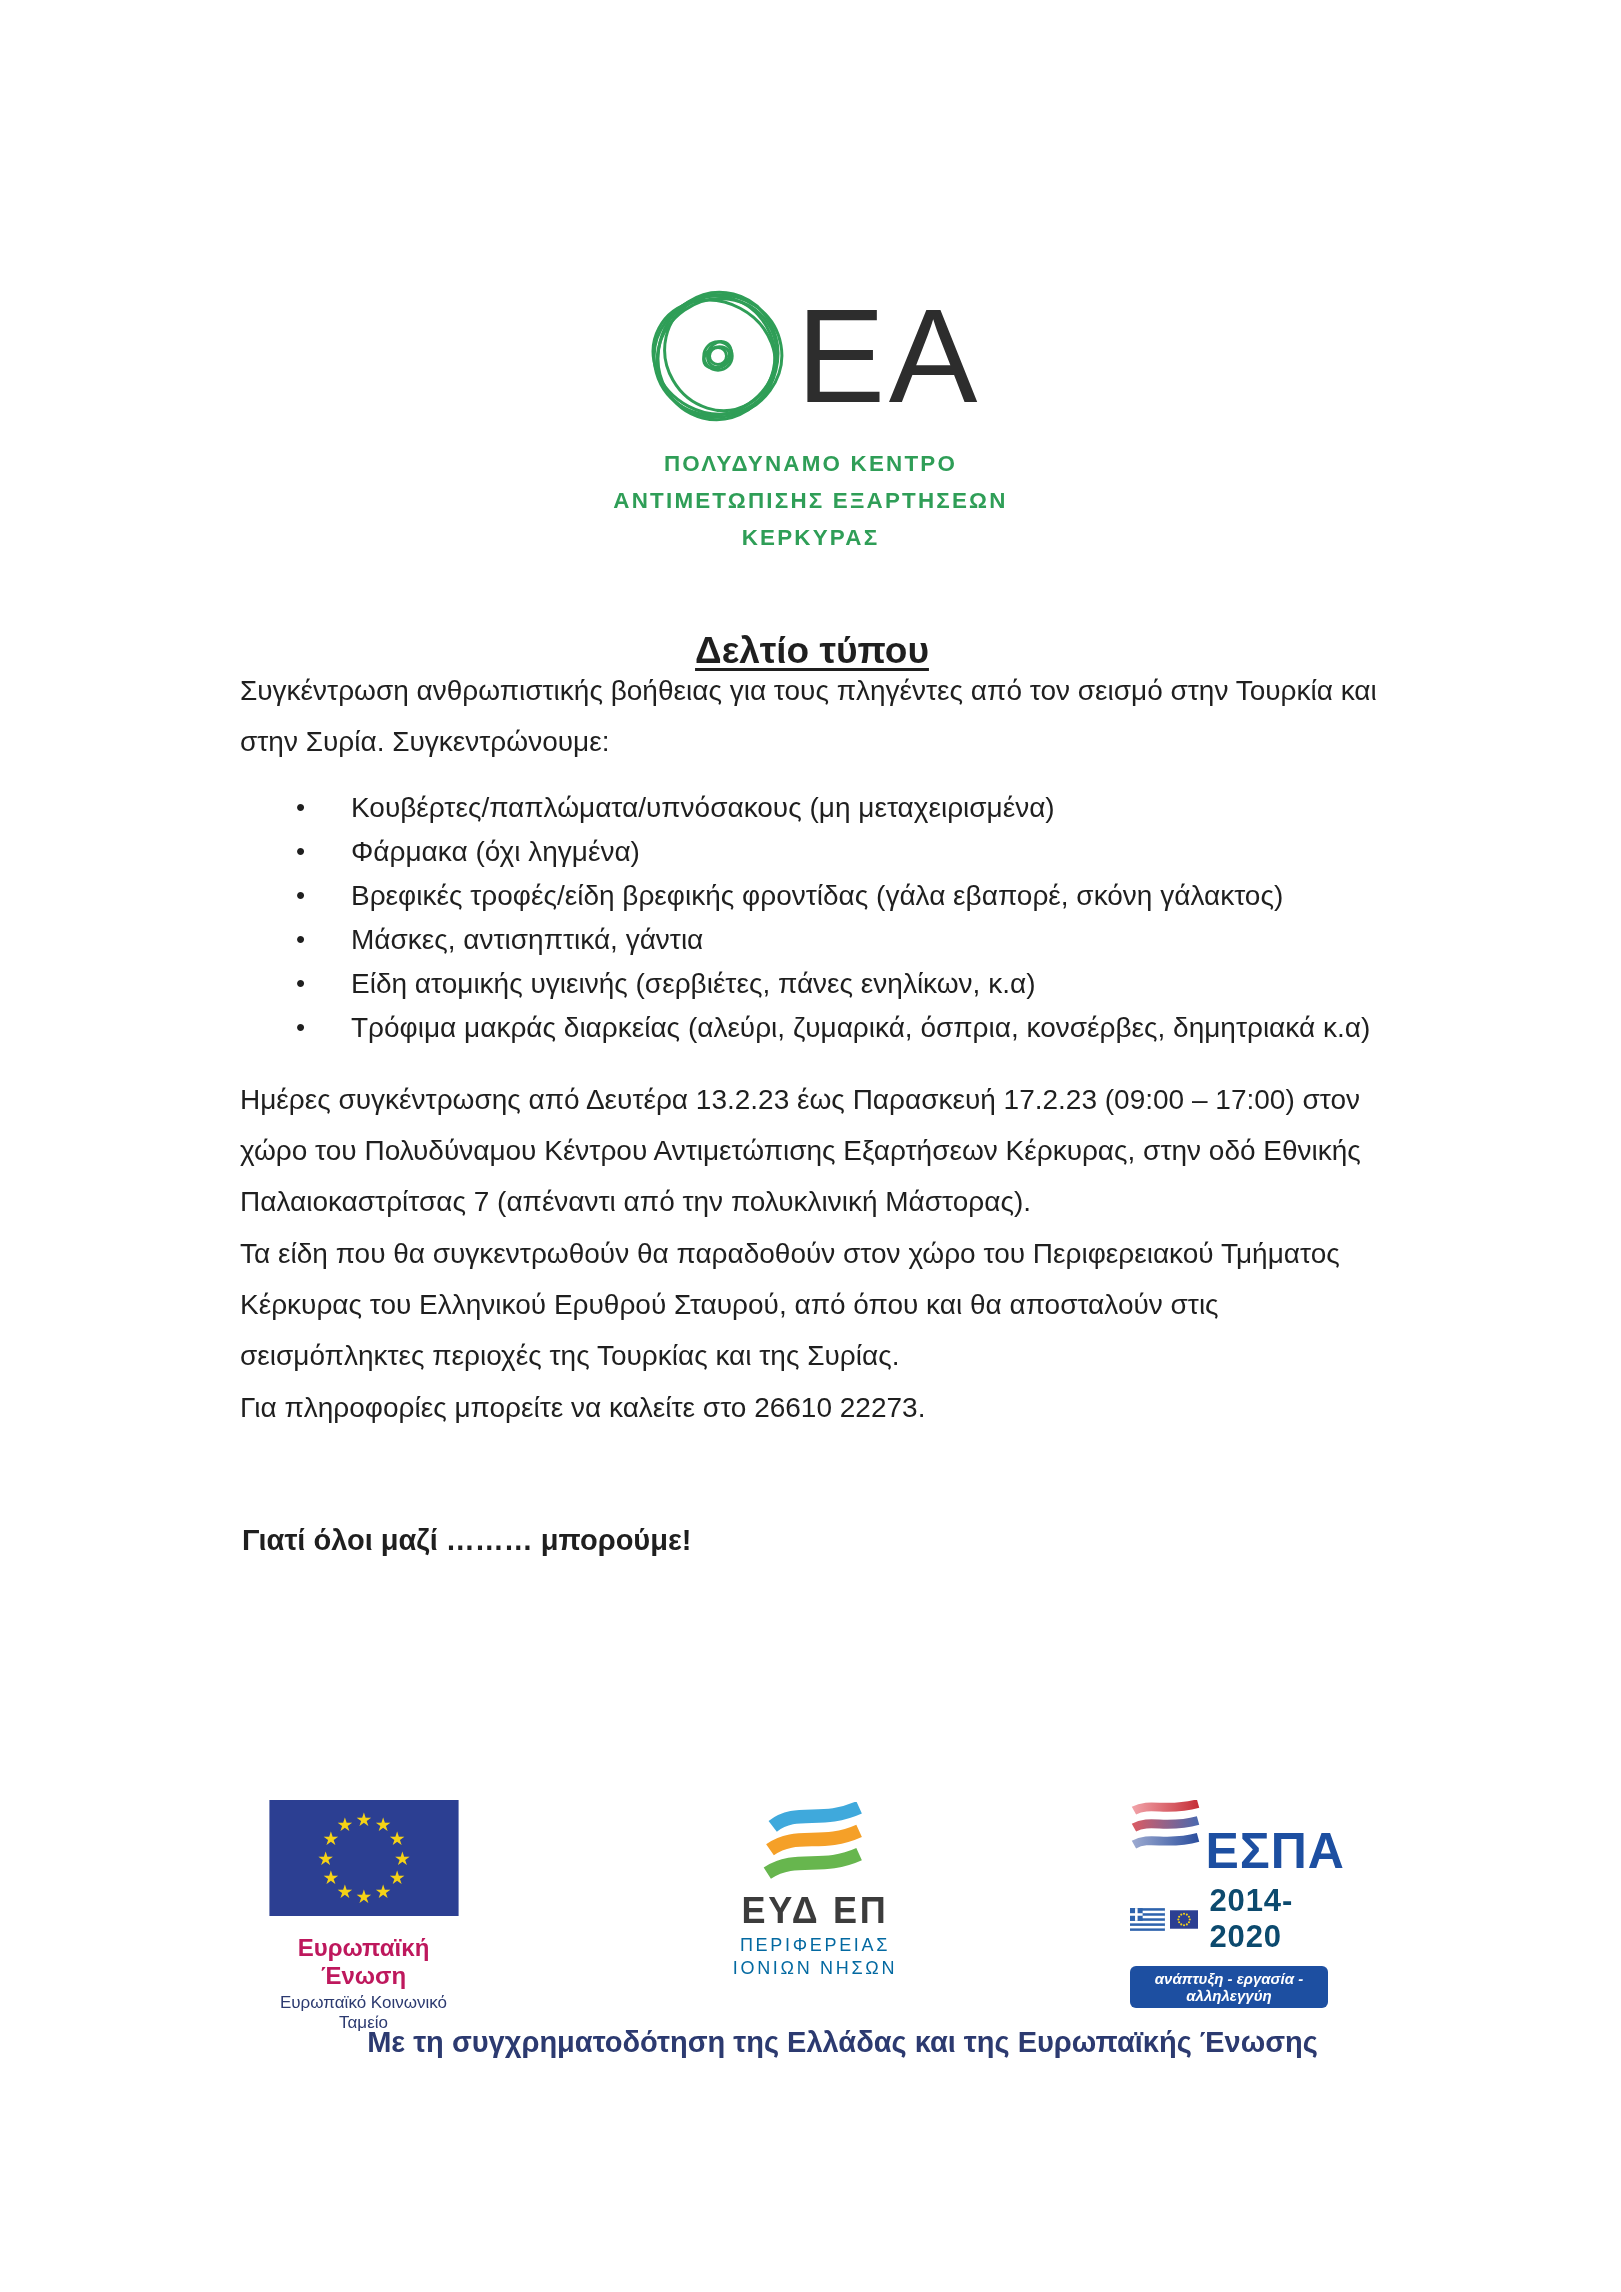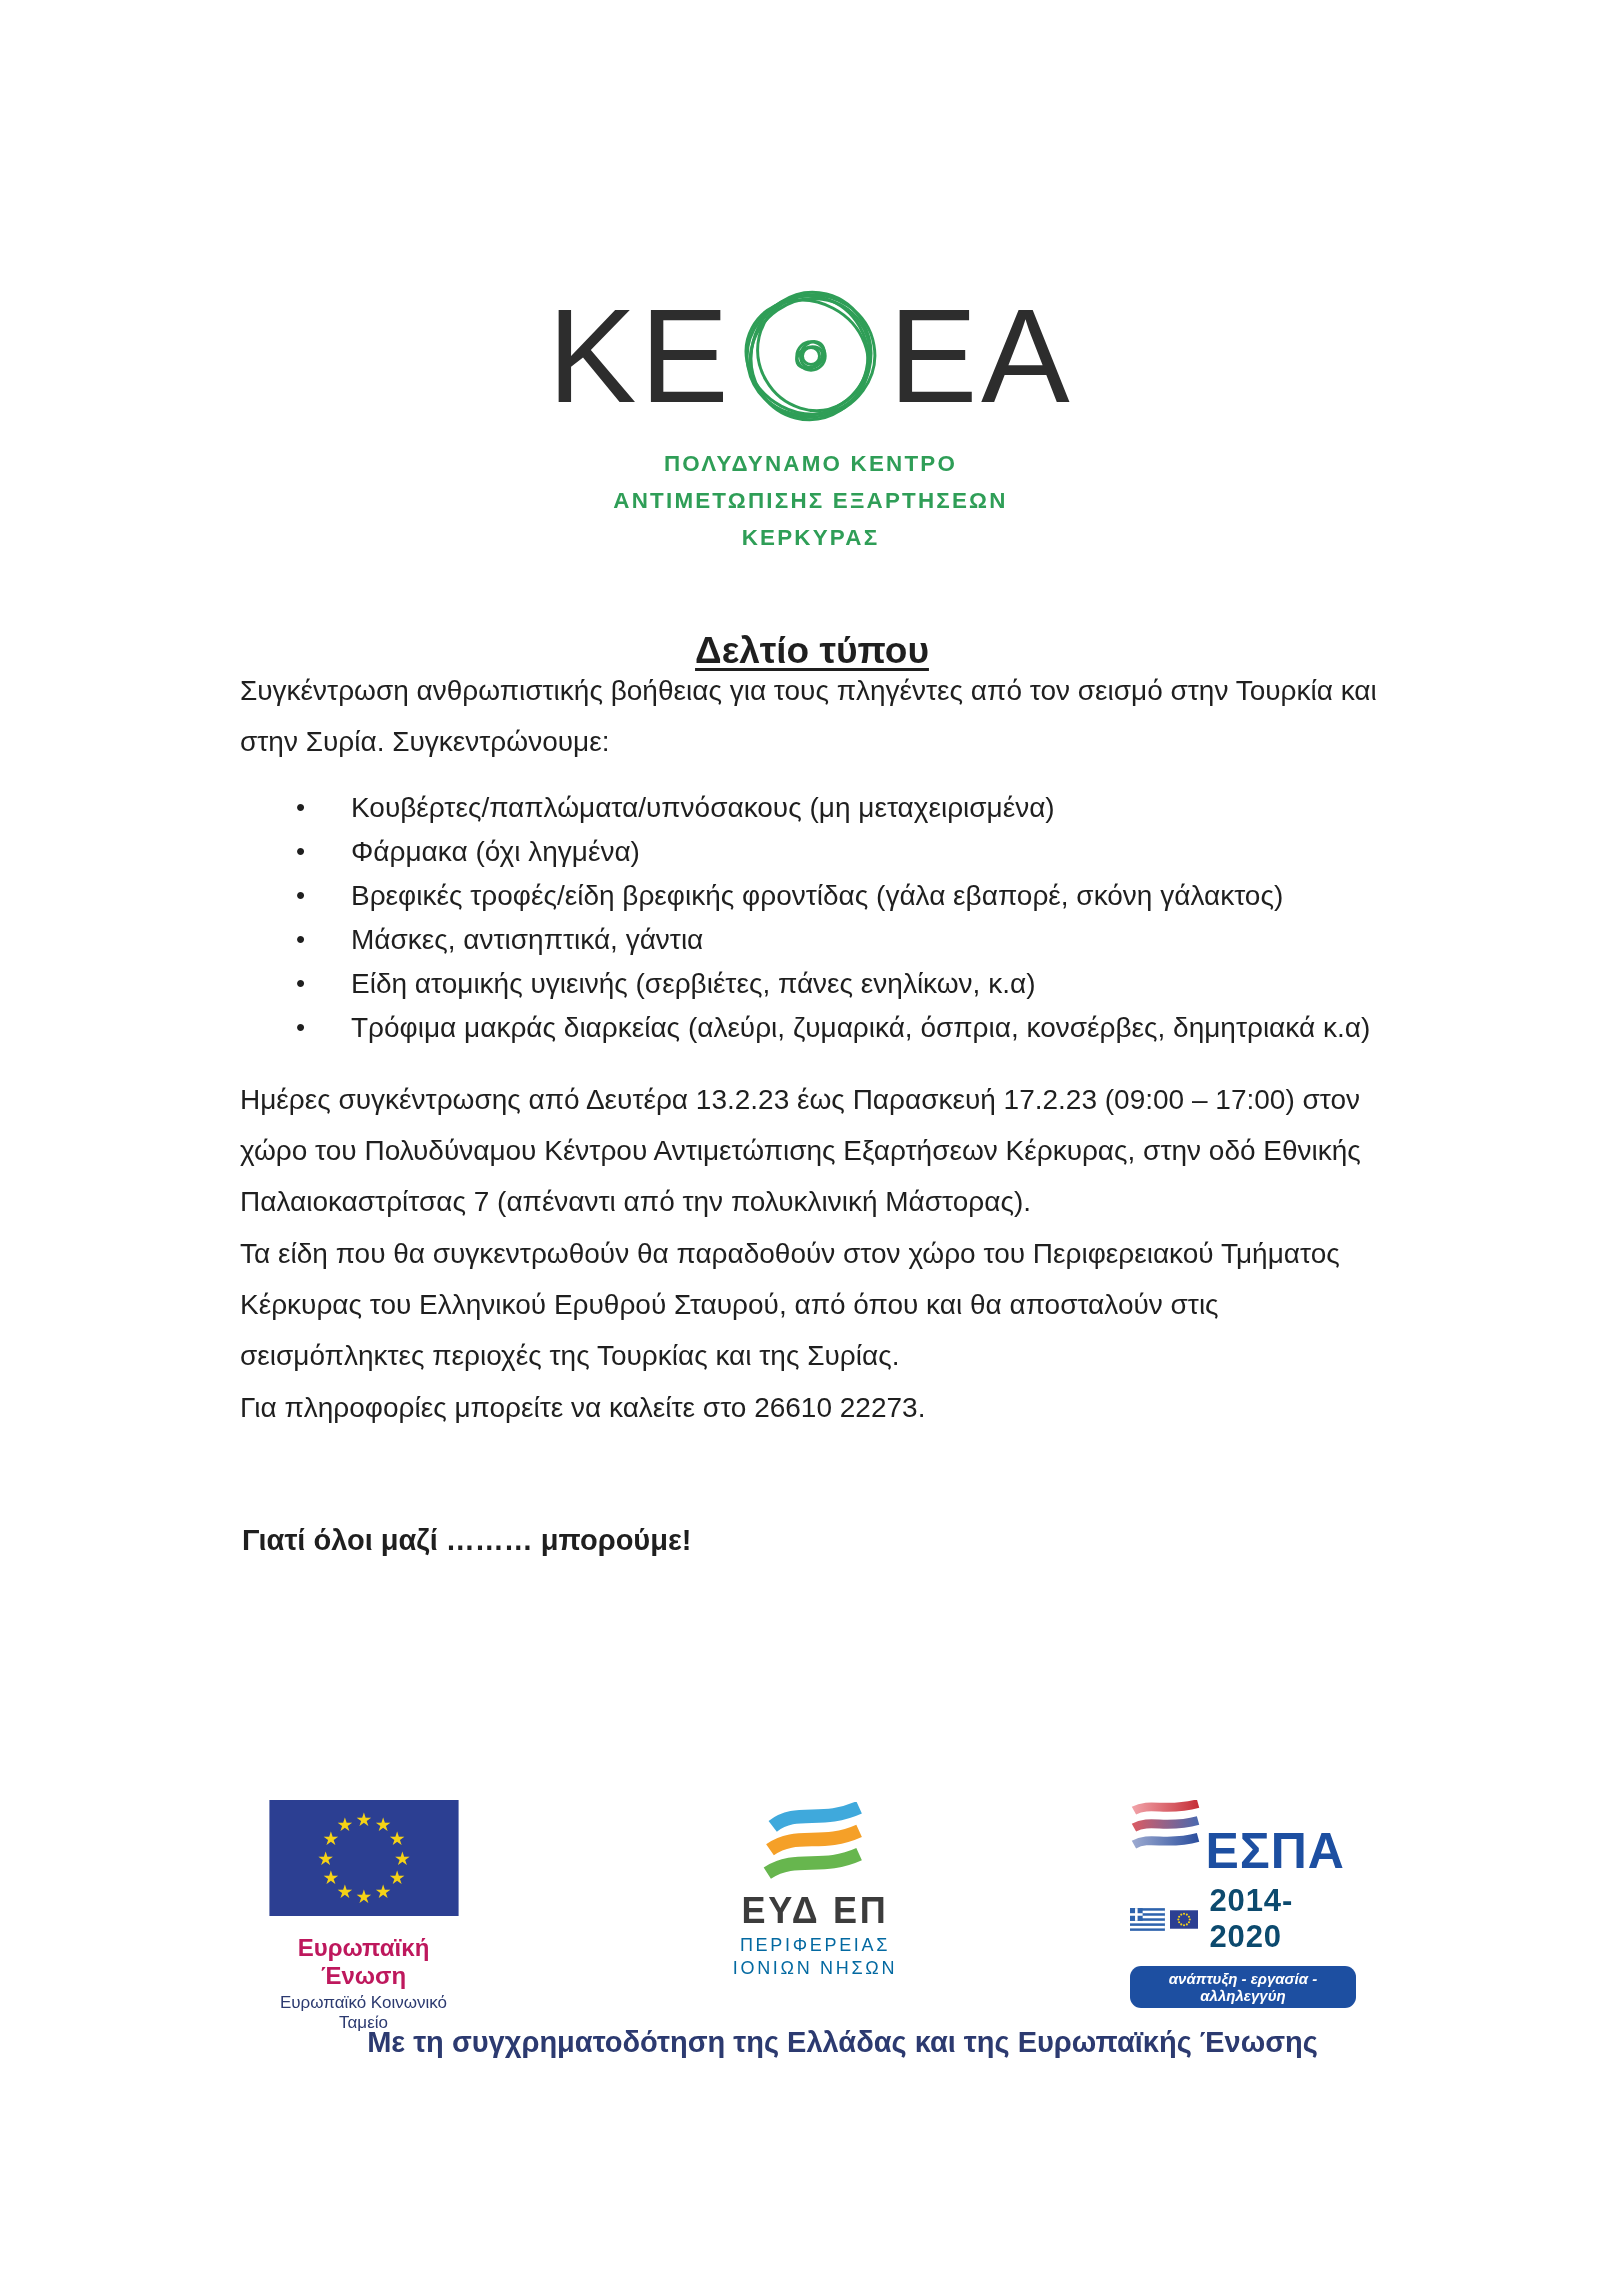--- a/index.html
+++ b/index.html
@@ -47,34 +47,33 @@
 
   .espa-logo { position:absolute; left:1130px; top:1800px; width:231px; }
   .espa-row1 { display:flex; align-items:flex-start; }
   .espa-waves { width:72px; height:57px; }
   .espa-title { font-size:50px; line-height:54px; font-weight:bold; color:#1d4fa1; margin-left:3.6px; letter-spacing:0.9px;margin-top:24px; }
   .espa-row2 { display:flex; align-items:center; margin-top:5.4px; }
   .mini-flag { display:block; }
   .espa-years { font-size:31px; font-weight:bold; color:#0c4a6e; margin-left:11px; letter-spacing:0.9px; }
   .espa-banner {
     margin-top:10.7px; background:#1d4fa1; color:#ffffff; font-style:italic; font-weight:bold;
-    font-size:15px; text-align:center; padding:3.6px 0 4.5px 0; border-radius:11px; width:226px;
+    font-size:15px; text-align:center; padding:3.6px 0 4.5px 0; border-radius:6px; width:198px;
   }
 
   .cofinance {
     position:absolute; left:0; top:2026px; width:1621px; text-align:center;
     font-size:29px; font-weight:bold; color:#2c3a70;margin-left:32px;
   }
 </style>
 </head>
 <body>
 
 <header class="logo-block">
   <div class="wordmark">
-    <span>ΚΕ</span>
     <svg class="theta-svg" viewBox="0 0 100 100">
       <g fill="none" stroke="#2f9e57" stroke-width="2.1">
         <ellipse cx="50" cy="50" rx="45" ry="43" transform="rotate(-10 50 50)"></ellipse>
         <ellipse cx="50" cy="50" rx="42" ry="45" transform="rotate(14 50 50)"></ellipse>
         <ellipse cx="52" cy="49" rx="38" ry="41" transform="rotate(-30 50 50)"></ellipse>
         <ellipse cx="48" cy="52" rx="44" ry="39" transform="rotate(28 50 50)"></ellipse>
         <ellipse cx="50" cy="51" rx="40" ry="43" transform="rotate(55 50 50)"></ellipse>
         <circle cx="50" cy="50" r="10"></circle>
         <ellipse cx="51" cy="49" rx="8" ry="9.5" transform="rotate(30 51 49)"></ellipse>
         <ellipse cx="49" cy="51" rx="9.5" ry="7" transform="rotate(-25 49 51)"></ellipse>

